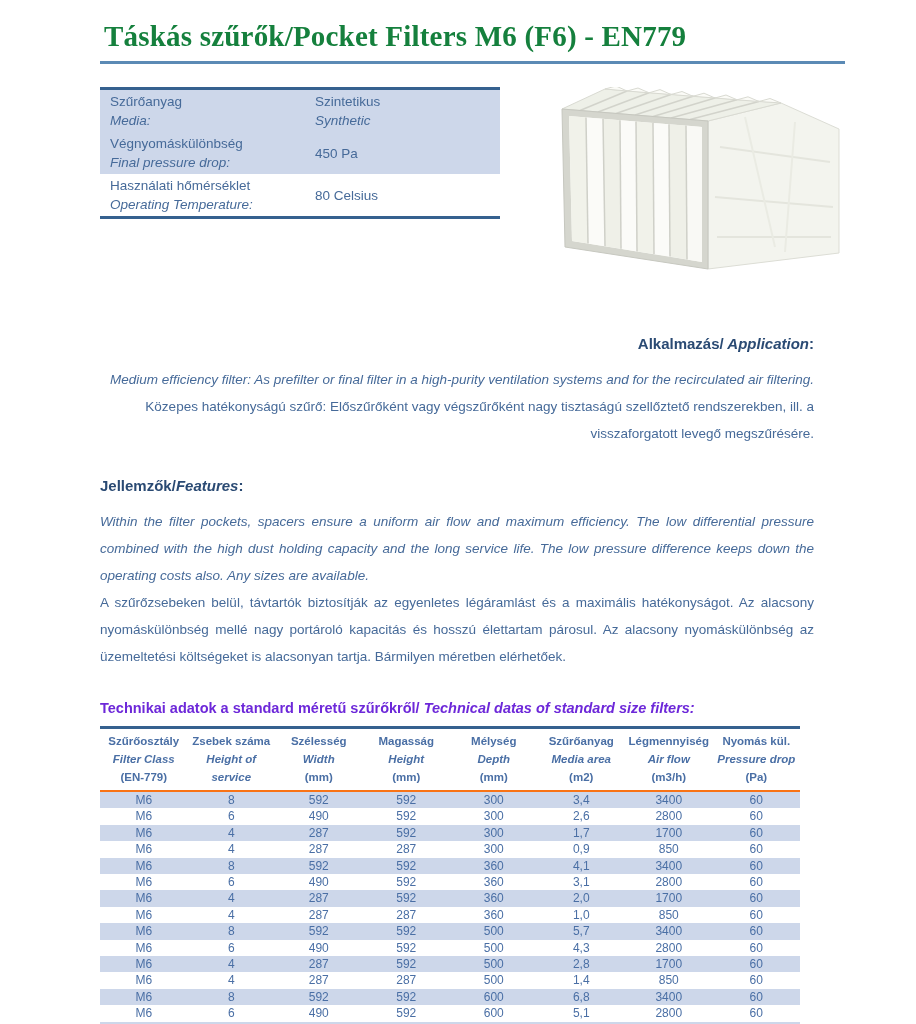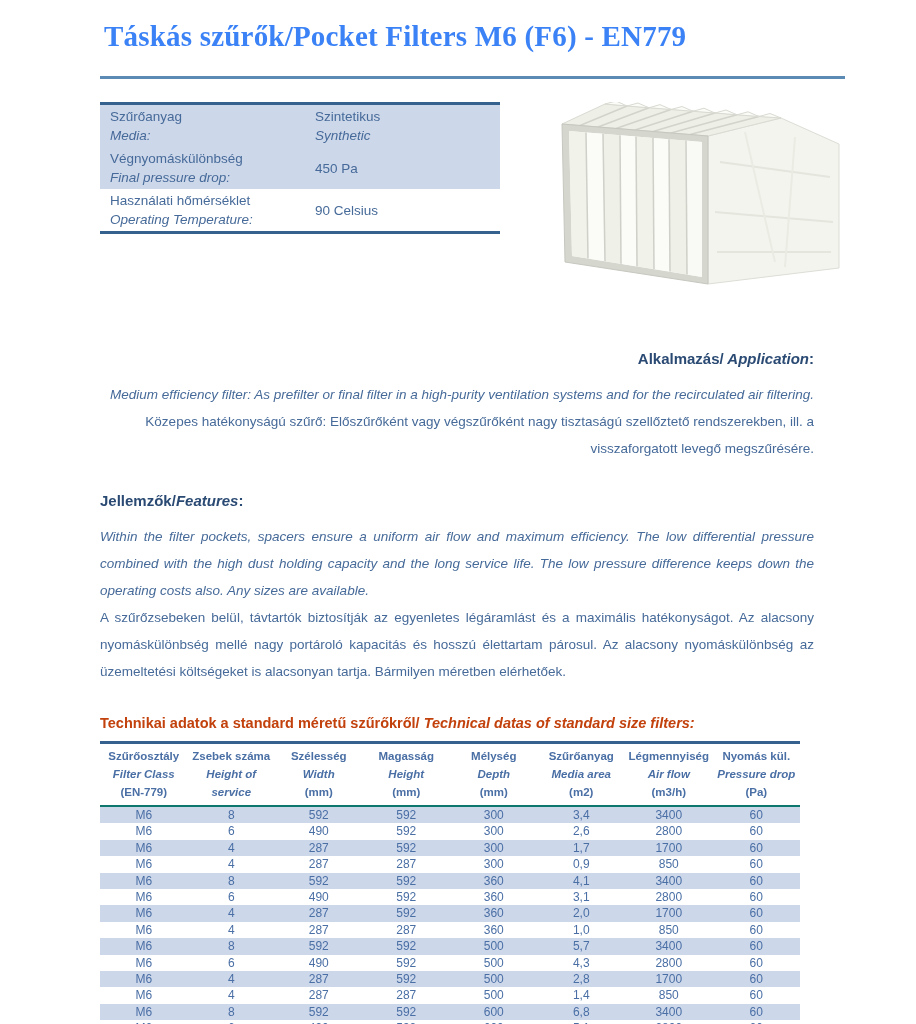--- a/index.html
+++ b/index.html
@@ -6,22 +6,22 @@
   body{
     width:916px;height:1024px;background:#ffffff;
     font-family:"Liberation Sans","DejaVu Sans",sans-serif;
     color:#466a99;overflow:hidden;
   }
   .page{position:relative;width:916px;height:1024px;padding-left:100px;box-sizing:border-box;}
 
   
   .title{
     font-family:"Liberation Serif","DejaVu Serif",serif;
-    font-size:29px;font-weight:700;color:#3b82f6;
-    margin:20px 0 23px 4px;letter-spacing:0.2px;
+    font-size:29px;font-weight:700;color:#15803d;
+    margin:20px 0 8px 4px;letter-spacing:0.2px;
   }
   .title-rule{width:745px;height:3px;background:#5b8ab5;margin-bottom:0;}
 
   
   .top-area{position:relative;height:214px;margin-top:23px;}
   .spec-table{
     border-collapse:collapse;width:400px;margin-top:15px;
     border-top:3px solid #35618f;border-bottom:3px solid #35618f;
     font-size:13.5px;
   }
@@ -36,29 +36,29 @@
   
   .sec-heading{font-size:15px;font-weight:700;color:#2a4a73;margin:0 0 14px 0;}
   .sec-heading .en-it{font-style:italic;}
   .section-app{margin-top:34px;width:714px;text-align:right;}
   .section-feat{margin-top:30px;width:714px;}
   .body-text{font-size:13.5px;line-height:27px;margin:0;}
   .body-text.italic{font-style:italic;}
   .justify{text-align:justify;}
 
   
-  .tech-heading{font-size:14.5px;font-weight:700;color:#c2410c;margin:30px 0 10px 0;}
+  .tech-heading{font-size:14.5px;font-weight:700;color:#6d28d9;margin:30px 0 10px 0;}
   .tech-heading .en-it{font-style:italic;}
   .tech-table{
     border-collapse:collapse;width:700px;table-layout:fixed;
     border-top:3px solid #35618f;border-bottom:3px solid #35618f;
     color:#4a6fa5;
   }
   .tech-table thead th{
-    border-bottom:2px solid #0f766e;padding:3px 2px 4px 2px;
+    border-bottom:2px solid #f97316;padding:3px 2px 4px 2px;
     font-size:11.5px;font-weight:700;text-align:center;vertical-align:top;
   }
   .tech-table thead .h-hu{line-height:18px;}
   .tech-table thead .h-en{font-style:italic;line-height:18px;}
   .tech-table thead .h-unit{line-height:18px;}
   .tech-table thead .h-unit.it{font-style:italic;}
   .tech-table tbody td{
     text-align:center;font-size:12px;padding:0 2px;height:16.4px;line-height:16.4px;
   }
   .tech-table tbody tr.shade{background:#cdd7ea;}
@@ -92,21 +92,21 @@
             <td>
               <div class="hu">450 Pa</div>
             </td>
           </tr>
           <tr>
             <td class="lbl">
               <div class="hu">Használati hőmérséklet</div>
               <div class="en">Operating Temperature:</div>
             </td>
             <td>
-              <div class="hu">90 Celsius</div>
+              <div class="hu">80 Celsius</div>
             </td>
           </tr>
         </tbody>
     </table>
 
     <div class="photo">
       <svg width="296" height="200" viewBox="0 0 296 200" xmlns="http://www.w3.org/2000/svg">
 
         <polygon points="163,34 236,16 294,42 294,166 163,182" fill="#f3f4ee" stroke="#dcddd5" stroke-width="1"></polygon>
         <path d="M175,60 L285,75 M170,110 L288,120 M172,150 L286,150" stroke="#e4e5dd" stroke-width="2" fill="none"></path>

